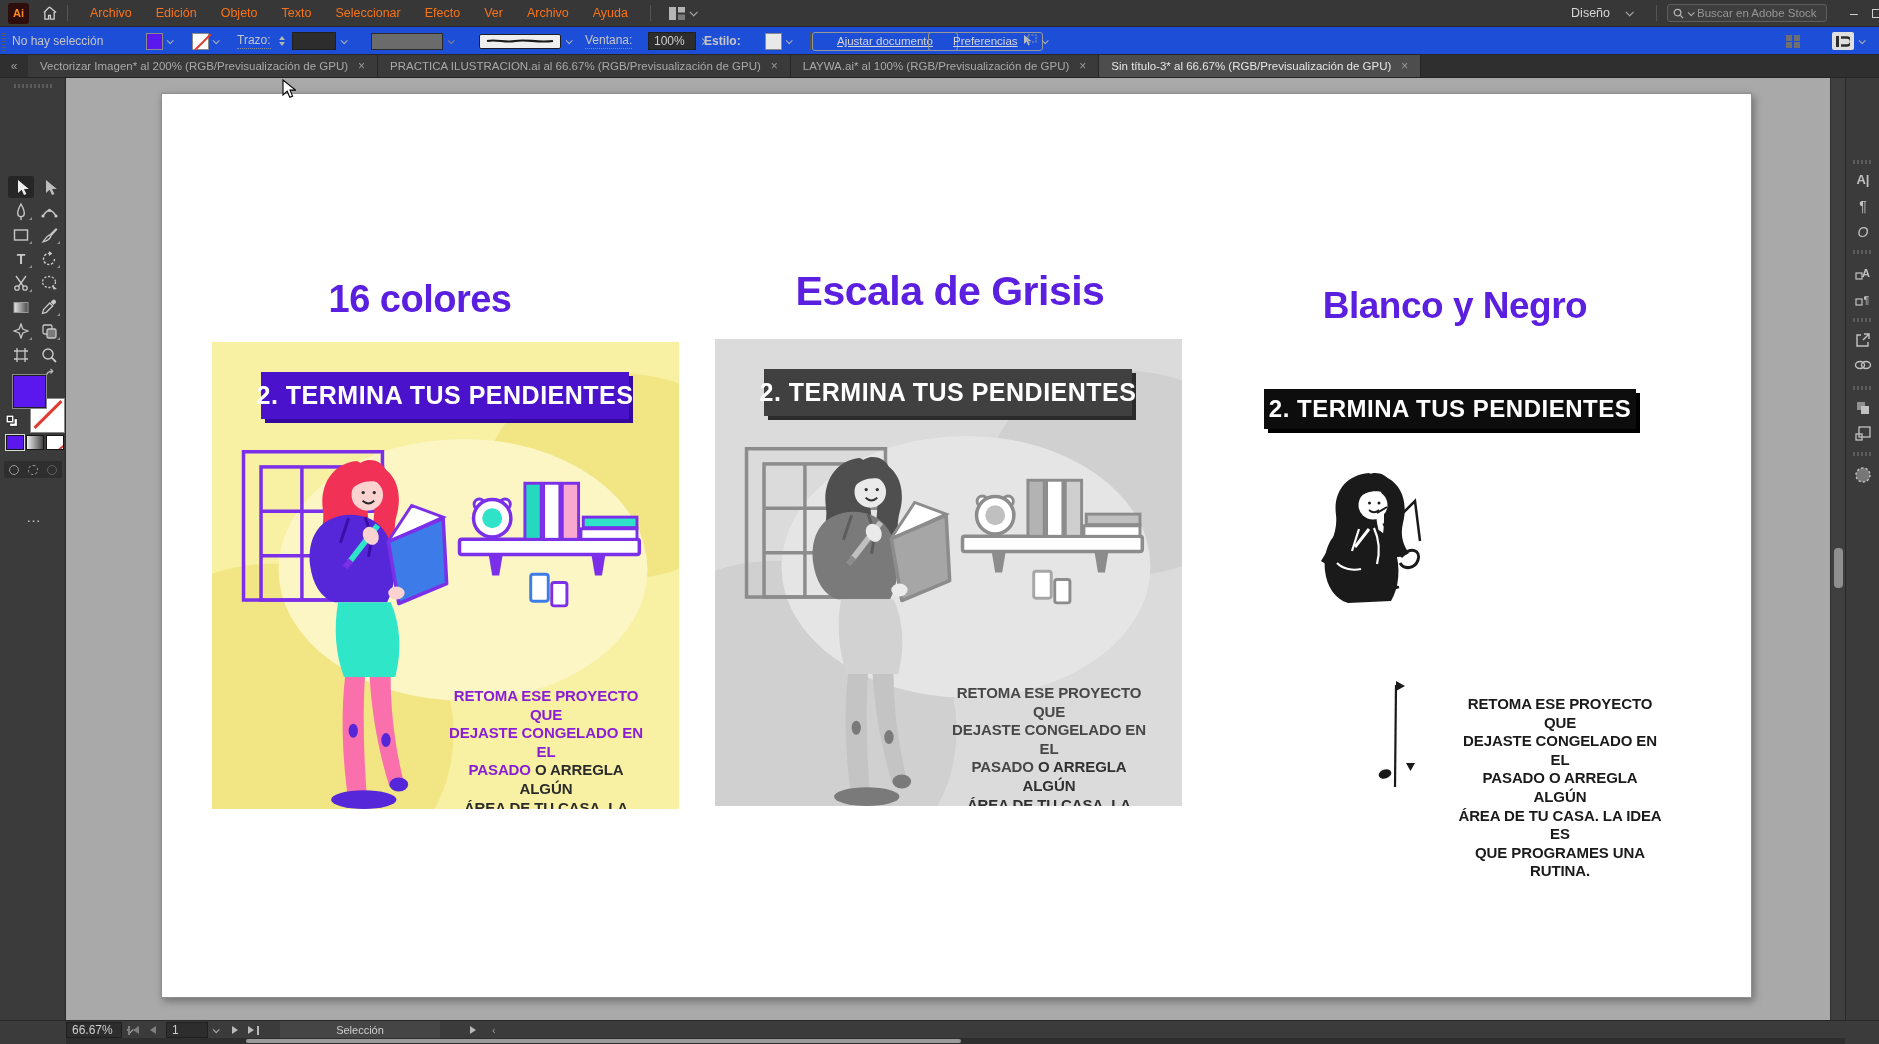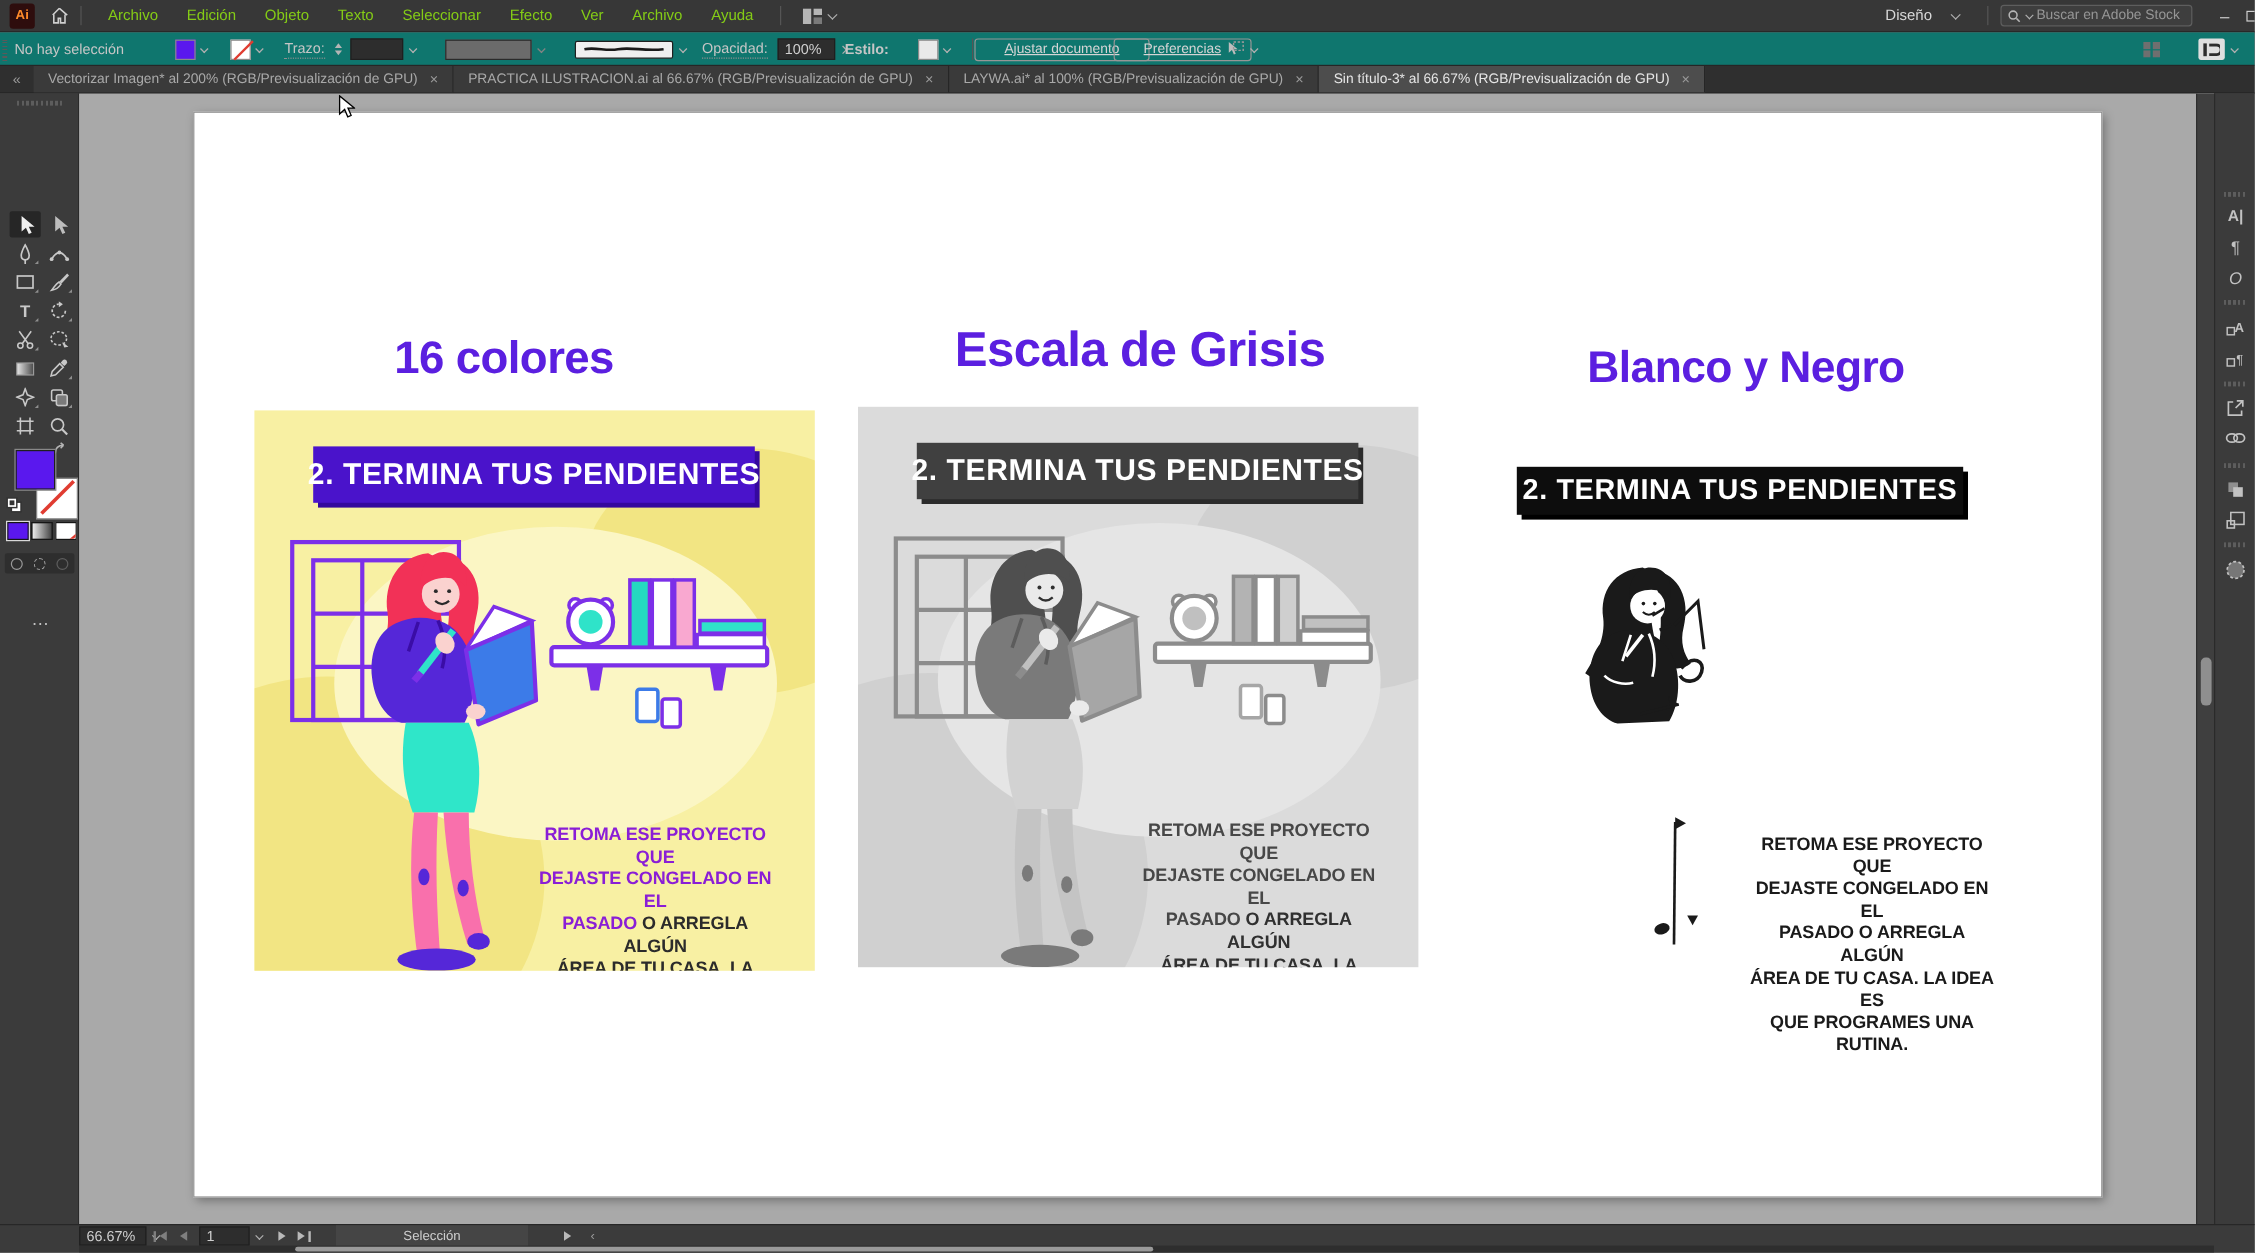--- a/index.html
+++ b/index.html
@@ -4,31 +4,31 @@
 <style>
   html,body{margin:0;padding:0;background:#222;}
   *{box-sizing:border-box;font-family:"Liberation Sans","DejaVu Sans",sans-serif;}
   #app{position:relative;width:1879px;height:1044px;background:#a9a9a9;overflow:hidden;color:#d6d6d6;}
   .abs{position:absolute;}
   
   .menubar{left:0;top:0;width:100%;height:27px;background:#373737;border-bottom:1px solid #262626;display:flex;align-items:center;}
   .ailogo{width:21px;height:21px;margin-left:8px;border-radius:3px;background:#2e0d0d;color:#ff8a2a;font-weight:bold;font-size:11px;display:flex;align-items:center;justify-content:center;}
   .homeic{margin-left:13px;color:#cfcfcf;}
   .vsep{width:1px;height:16px;background:#555;margin:0 10px;}
-  .menu-item{padding:0 12px;font-size:12.5px;color:#84cc16;line-height:27px;cursor:default;}
+  .menu-item{padding:0 12px;font-size:12.5px;color:#f97316;line-height:27px;cursor:default;}
   .wsgrid{display:flex;align-items:center;gap:5px;margin-left:8px;}
   .mb-right{margin-left:auto;display:flex;align-items:center;}
   .ws-name{font-size:12.5px;color:#d8d8d8;display:flex;align-items:center;gap:16px;margin-right:14px;}
   .searchbox{width:160px;height:18px;background:#3e3e3e;border:1px solid #5e5e5e;border-radius:3px;display:flex;align-items:center;padding:0 5px;gap:4px;margin-right:16px;}
   .searchbox span{font-size:11.5px;color:#969696;white-space:nowrap;overflow:hidden;}
   .winbtn{color:#cfcfcf;font-size:14px;width:22px;text-align:center;}
   .chev{display:inline-block;width:6px;height:6px;border-right:1.6px solid #b0b0b0;border-bottom:1.6px solid #b0b0b0;transform:rotate(45deg) translateY(-1px);}
   .chev.sm{width:5px;height:5px;}
   
-  .controlbar{left:0;top:27px;width:100%;height:28px;background:#0f766e;border-bottom:1px solid #262626;}
+  .controlbar{left:0;top:27px;width:100%;height:28px;background:#1d4ed8;border-bottom:1px solid #262626;}
   .cb{position:absolute;top:0;height:28px;display:flex;align-items:center;font-size:12px;color:#c6c6c6;}
   .grip{width:7px;height:100%;background:repeating-linear-gradient(to bottom,#5a5a5a 0 1px,transparent 1px 3px);background-size:4px 100%;background-repeat:repeat-y;background-position:2px 4px;}
   .swatch{width:17px;height:17px;border:1px solid #8a8a8a;position:relative;background:#fff;}
   .swatch.none:after{content:"";position:absolute;left:-1px;top:7px;width:22px;height:2px;background:#e03c31;transform:rotate(-45deg);}
   .wellbox{background:#2d2d2d;border:1px solid #1f1f1f;height:18px;display:flex;align-items:center;padding:0 5px;font-size:12px;color:#cfcfcf;}
   .stepper{display:flex;flex-direction:column;gap:2px;margin:0 3px;}
   .stepper i{width:0;height:0;border-left:3.5px solid transparent;border-right:3.5px solid transparent;}
   .stepper i.up{border-bottom:4px solid #b5b5b5;}
   .stepper i.dn{border-top:4px solid #b5b5b5;}
   .ddbtn{width:14px;height:18px;display:flex;align-items:center;justify-content:center;}
@@ -169,21 +169,21 @@
       <span style="width:82px;height:15px;background:#efefef;border:1px solid #1f1f1f;border-radius:2px;display:flex;align-items:center;justify-content:center;">
         <svg width="70" height="8" viewBox="0 0 70 8">
             <path d="M2,4 C12,2 20,6 30,4 C42,2 52,6 68,4" fill="none" stroke="#1a1a1a" stroke-width="2.2"></path>
           </svg>
       </span>
         <span class="ddbtn">
           <i class="chev sm"></i>
         </span>
     </div>
     <div class="cb" style="left:585px;">
-        <span class="dotted-u">Opacidad:</span>
+        <span class="dotted-u">Ventana:</span>
       </div>
     <div class="cb" style="left:648px;">
         <span class="wellbox" style="width:48px;">100%</span>
       </div>
     <div class="cb" style="left:700px;">
         <i class="chev sm" style="transform:rotate(-45deg);"></i>
       </div>
     <div class="cb" style="left:704px;font-weight:bold;">
         <span>Estilo:</span>
       </div>

